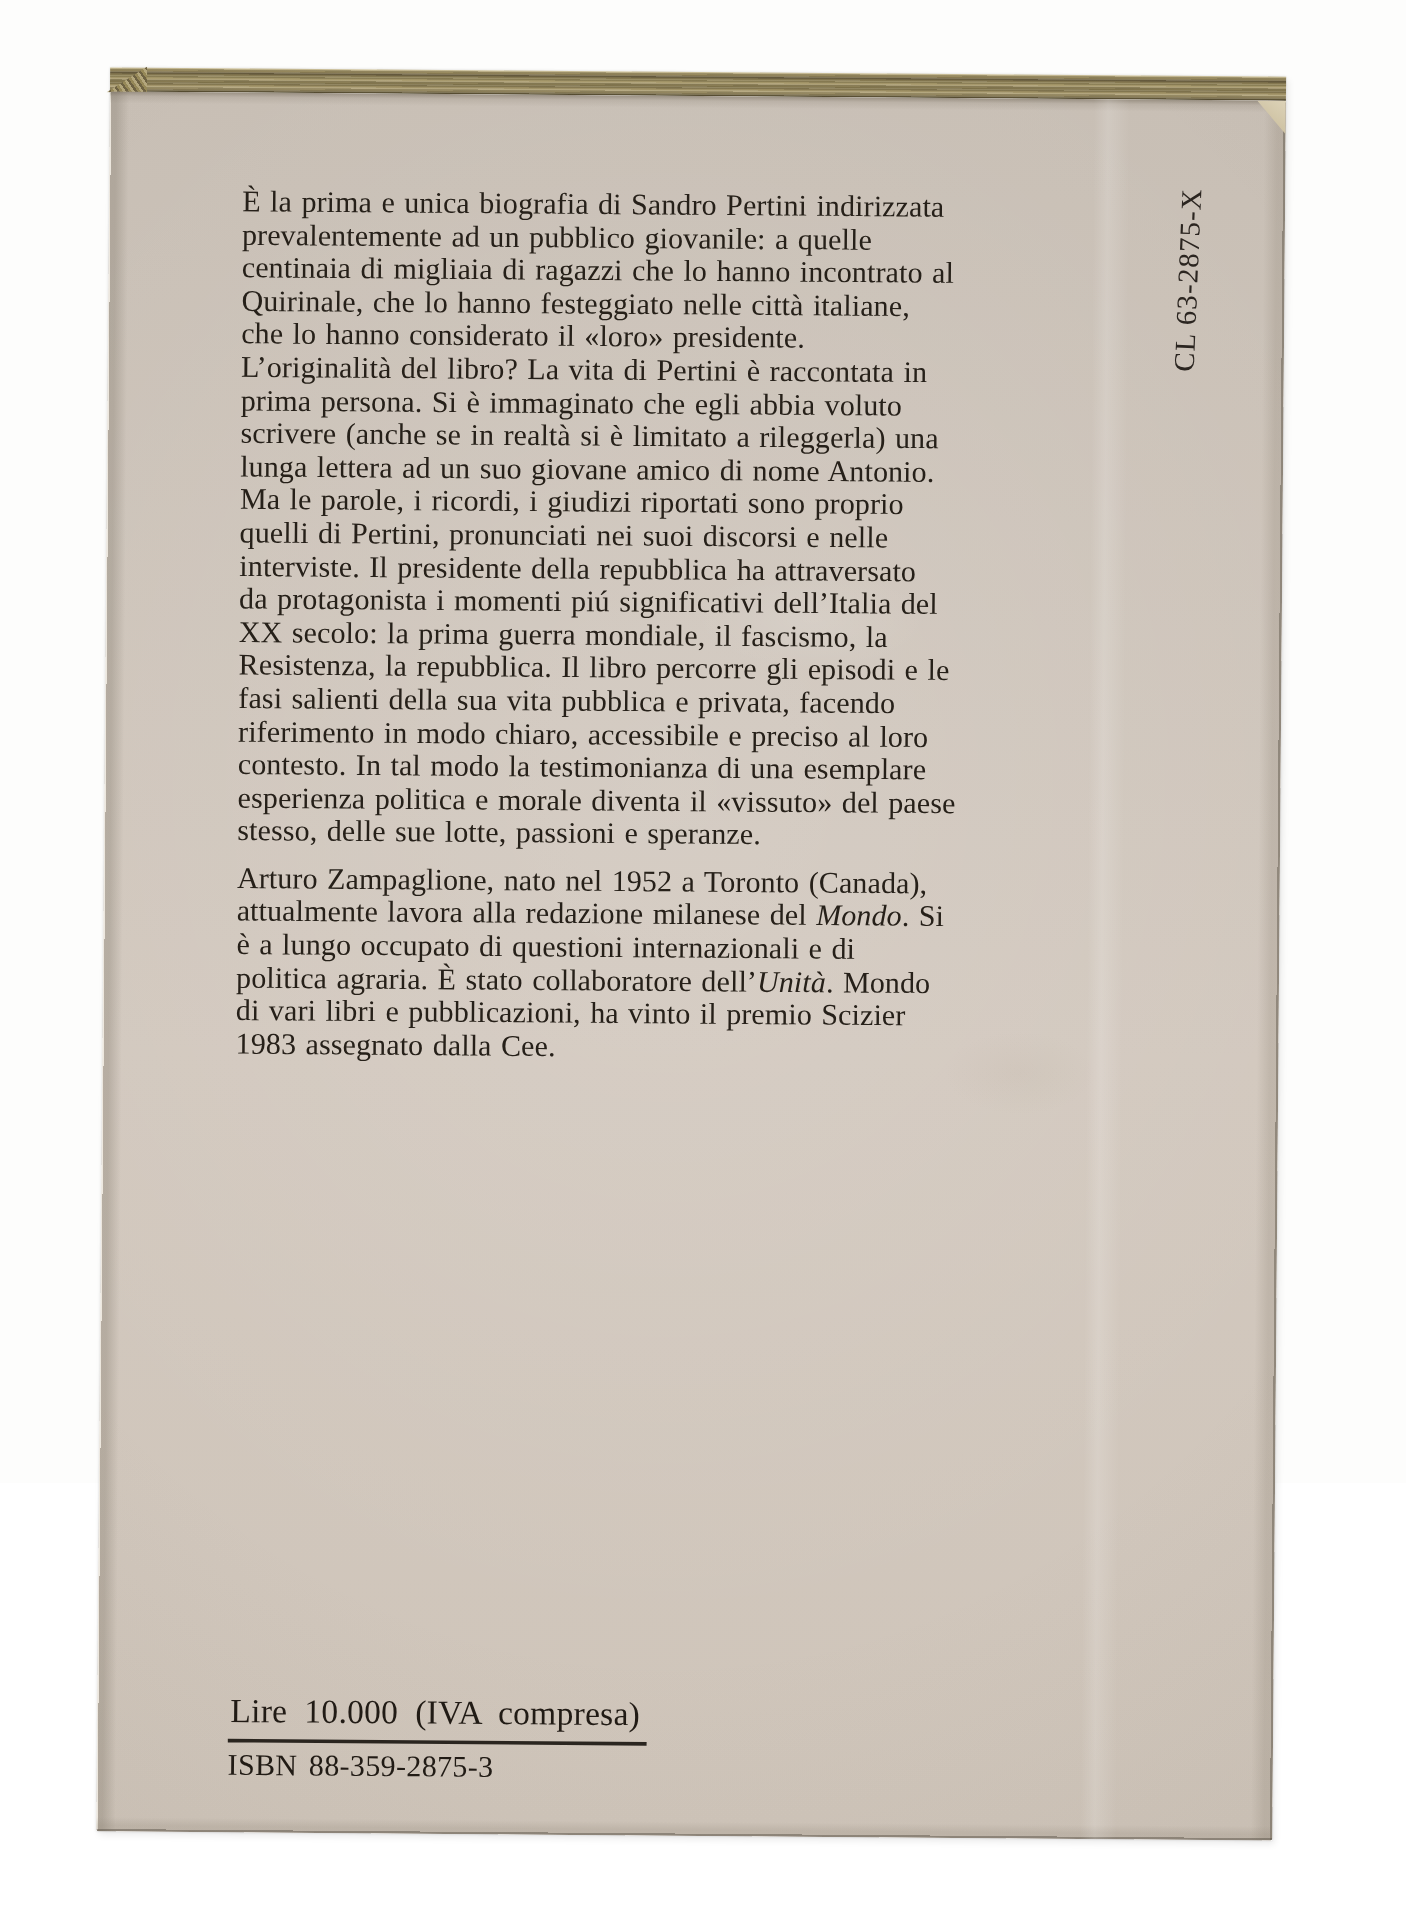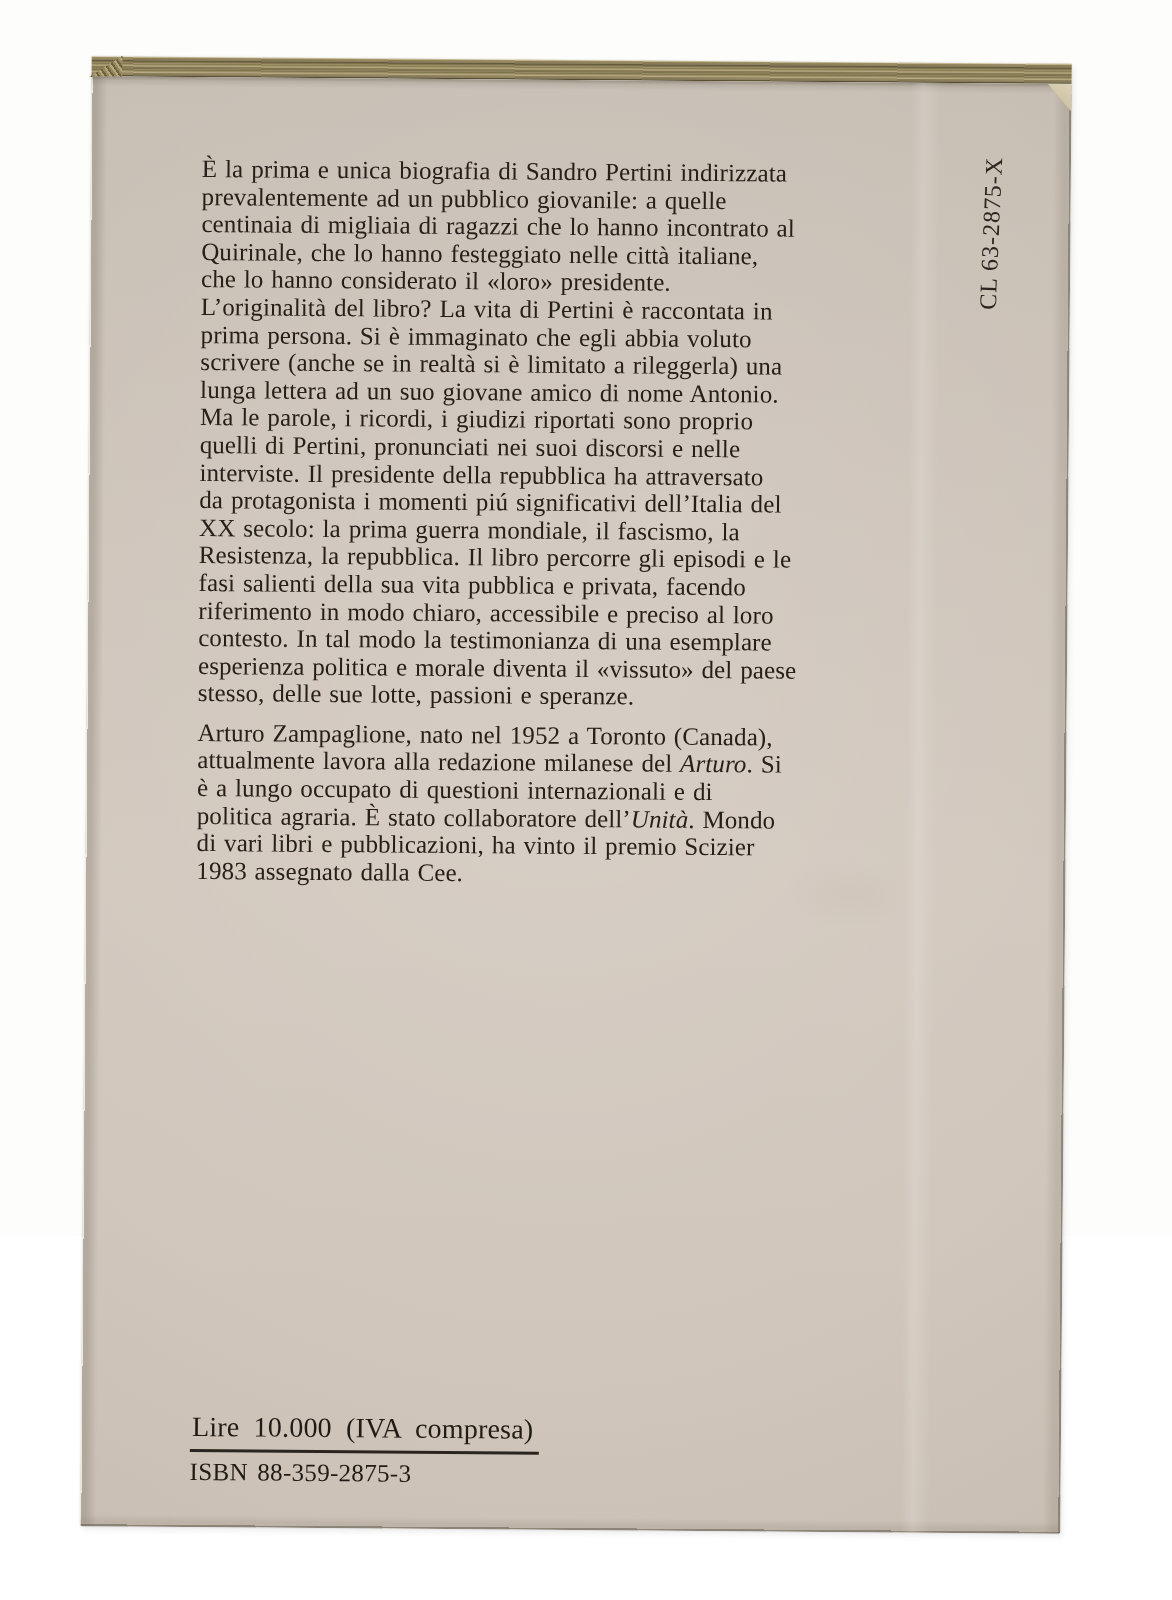--- a/index.html
+++ b/index.html
@@ -164,21 +164,21 @@
             <div class="line"><span>XX secolo: la prima guerra mondiale, il fascismo, la</span></div>
             <div class="line"><span>Resistenza, la repubblica. Il libro percorre gli episodi e le</span></div>
             <div class="line"><span>fasi salienti della sua vita pubblica e privata, facendo</span></div>
             <div class="line"><span>riferimento in modo chiaro, accessibile e preciso al loro</span></div>
             <div class="line"><span>contesto. In tal modo la testimonianza di una esemplare</span></div>
             <div class="line"><span>esperienza politica e morale diventa il «vissuto» del paese</span></div>
             <div class="line"><span>stesso, delle sue lotte, passioni e speranze.</span></div>
           </div>
           <div class="para">
             <div class="line"><span>Arturo Zampaglione, nato nel 1952 a Toronto (Canada),</span></div>
-            <div class="line"><span>attualmente lavora alla redazione milanese del </span><span class="it">Arturo</span><span>. Si</span></div>
+            <div class="line"><span>attualmente lavora alla redazione milanese del </span><span class="it">Mondo</span><span>. Si</span></div>
             <div class="line"><span>è a lungo occupato di questioni internazionali e di</span></div>
             <div class="line"><span>politica agraria. È stato collaboratore dell’</span><span class="it">Unità</span><span>. Mondo</span></div>
             <div class="line"><span>di vari libri e pubblicazioni, ha vinto il premio Scizier</span></div>
             <div class="line"><span>1983 assegnato dalla Cee.</span></div>
           </div>
         </div>
       <div class="spine-code">CL 63-2875-X</div>
       <div class="price-block">
         <div class="price">Lire 10.000 (IVA compresa)</div>
         <div class="isbn">ISBN 88-359-2875-3</div>

